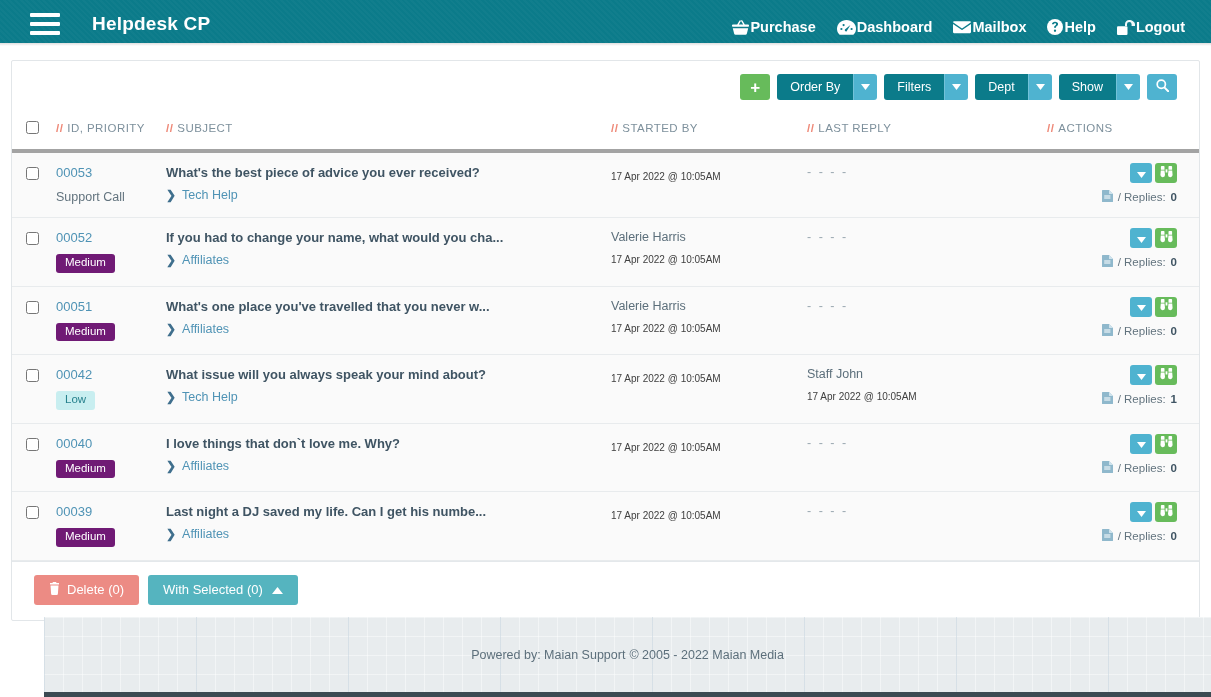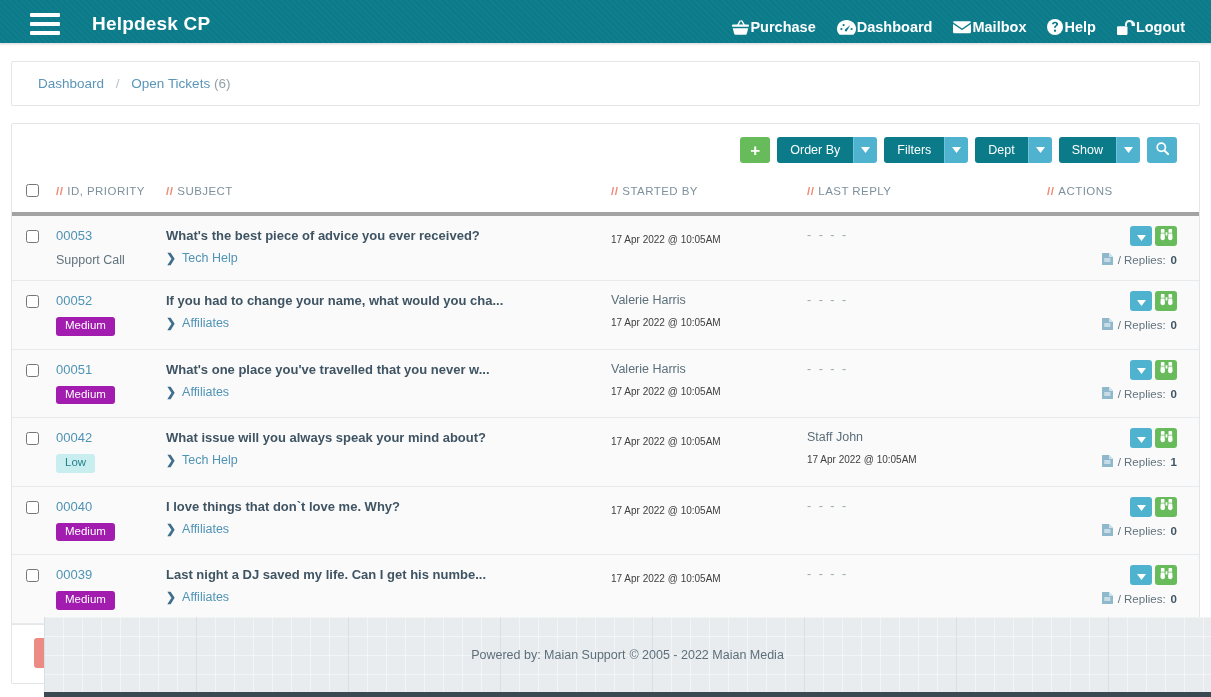--- a/index.html
+++ b/index.html
@@ -207,21 +207,21 @@
   }
 
   .prio-wrap { margin-top: 9px; }
   .badge {
     display: inline-block;
     padding: 3px 9px 4px;
     border-radius: 3px;
     font-size: 11.5px;
     line-height: 1;
   }
-  .badge-medium { background: #a21caf; color: #ffffff; }
+  .badge-medium { background: #701a75; color: #ffffff; }
   .badge-low    { background: #c8eef0; color: #27818d; }
   .prio-plain   { font-size: 12.5px; color: #62737e; }
 
   .subject {
     color: #3f5463;
     font-size: 13px;
     font-weight: bold;
     text-decoration: none;
     display: block;
     cursor: pointer;
@@ -384,26 +384,20 @@
           <rect x="0" y="6.3" width="10.5" height="8.7" rx="1.1"></rect>
         </svg>
       </span>
       <span>Logout</span>
     </a>
   </nav>
 </div>
 
 <div class="page">
 
-  <div class="panel breadcrumb">
-    <a class="crumb-link">Dashboard</a>
-    <span class="crumb-sep">/</span>
-    <a class="crumb-link">Open Tickets</a>
-    <span class="crumb-count">(6)</span>
-  </div>
 
   <div class="panel card">
 
     <div class="toolbar">
       <button class="btn btn-add">+</button>
 
       <span class="split">
         <span class="main">Order By</span>
         <span class="caret">
           <svg width="9" height="6" viewBox="0 0 9 6">

